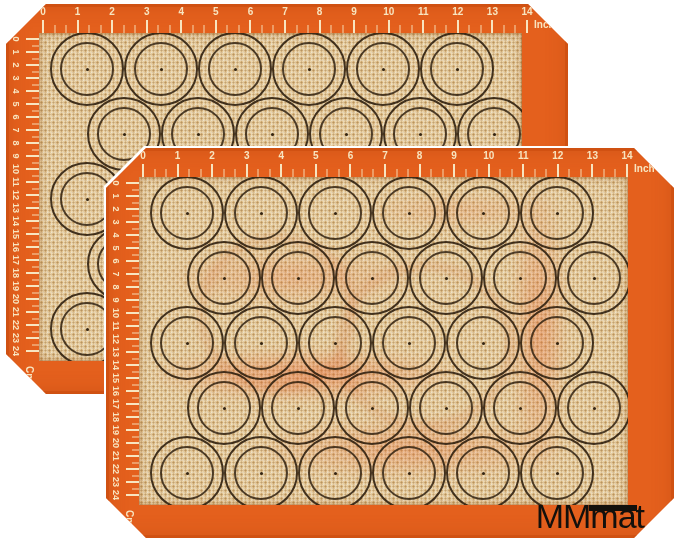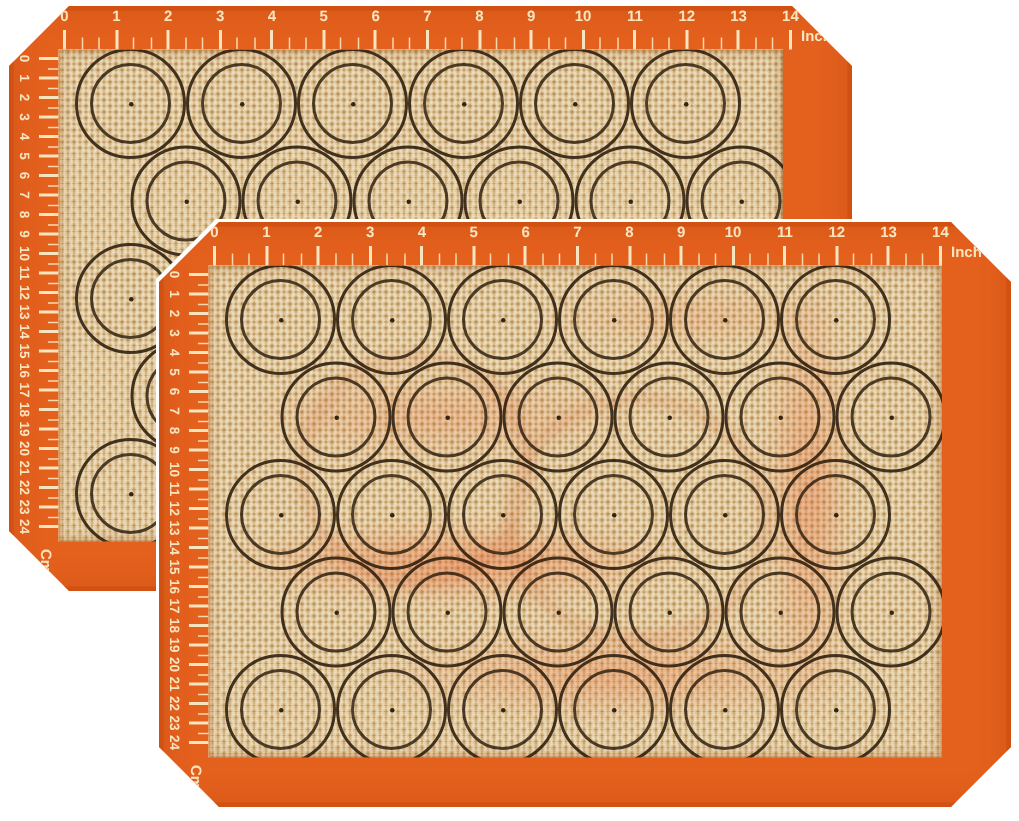--- a/index.html
+++ b/index.html
@@ -615,16 +615,17 @@
             <div class="circle-o" style="left: 307px; top: 259px;">
               <div class="circle-i"></div>
               <div class="circle-dot"></div>
             </div>
             <div class="circle-o" style="left: 381px; top: 259px;">
               <div class="circle-i"></div>
               <div class="circle-dot"></div>
             </div>
           </div>
       </div>
+      <div class="logo"><span class="logo-mm">MM</span><span class="logo-ma"><span class="logo-ma-txt">ma</span><span class="logo-bar"></span></span><span class="logo-t">t</span></div>
     </div>
   </div>
 
 </div>
 
 </body></html>

